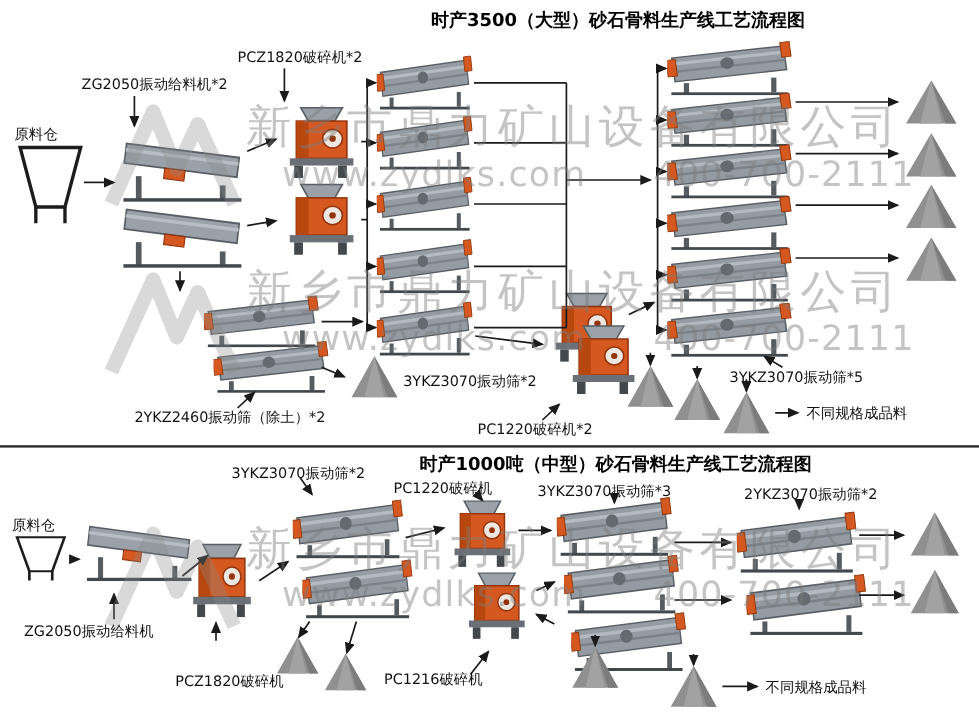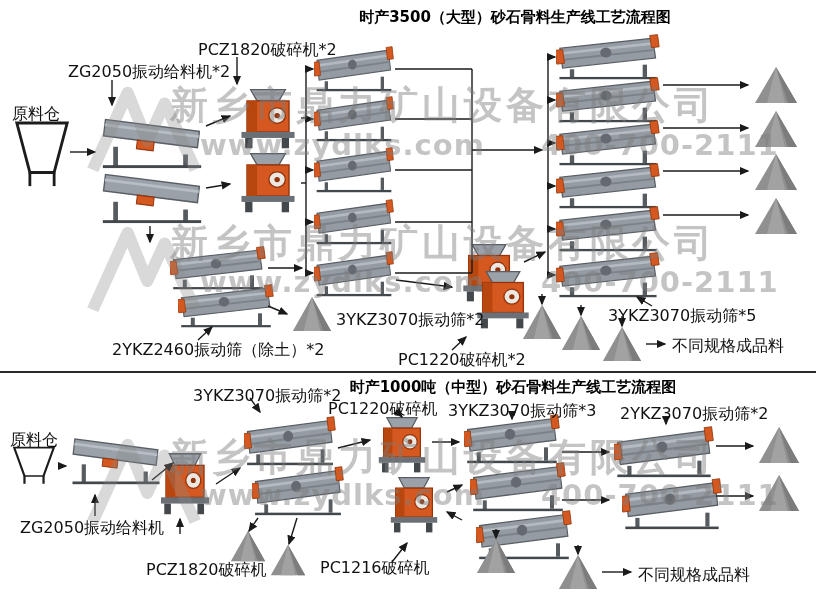--- a/index.html
+++ b/index.html
@@ -10,31 +10,31 @@
     background:#ffffff;
     overflow:hidden;
   }
   .title {
     position:absolute; z-index:6;
     font-size:15px; font-weight:bold; color:#000;
     white-space:nowrap; transform:translateX(-50%);
   }
   .lbl {
     position:absolute; z-index:6;
-    font-size:16px; color:#111; white-space:nowrap;
+    font-size:12px; color:#111; white-space:nowrap;
   }
   .m { position:absolute; z-index:2; }
   .m svg { width:100%; height:100%; display:block; }
   #arrows { position:absolute; left:0; top:0; z-index:3; pointer-events:none; }
   #arrows line { stroke:#1a1a1a; stroke-width:1.4; }
   #arrows .ar { marker-end:url(#ah); }
   .divider { position:absolute; left:0; right:0; top:371px; height:2px; background:#2a2a2a; z-index:1; }
   .wm {
     position:absolute; z-index:5; pointer-events:none;
-    color:rgba(125,125,125,0.45); font-weight:bold; white-space:nowrap;
+    color:rgba(125,125,125,0.45); font-weight:normal; white-space:nowrap;margin-left:35px;
   }
   .wm.big   { font-size:38px; letter-spacing:4px; }
   .wm.small { font-size:29px; letter-spacing:1px; display:flex; gap:56px; }
   .wm-logo  { position:absolute; z-index:5; opacity:0.32; pointer-events:none; }
 </style>
 </head>
 <body>
 
 <svg width="0" height="0" style="position:absolute" aria-hidden="true">
   <defs>

